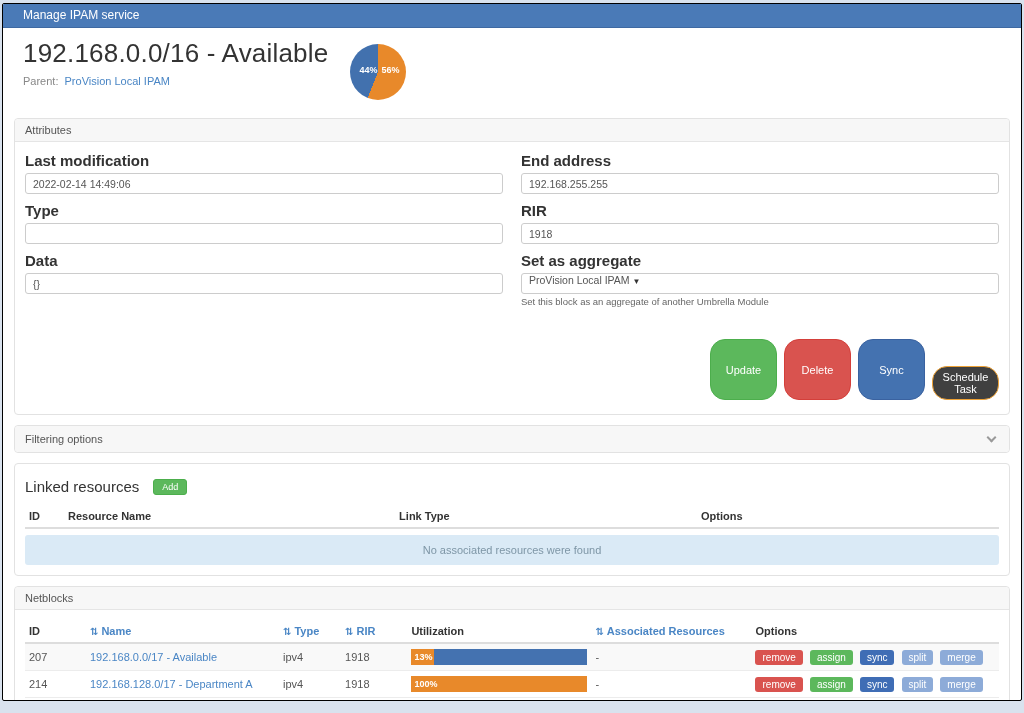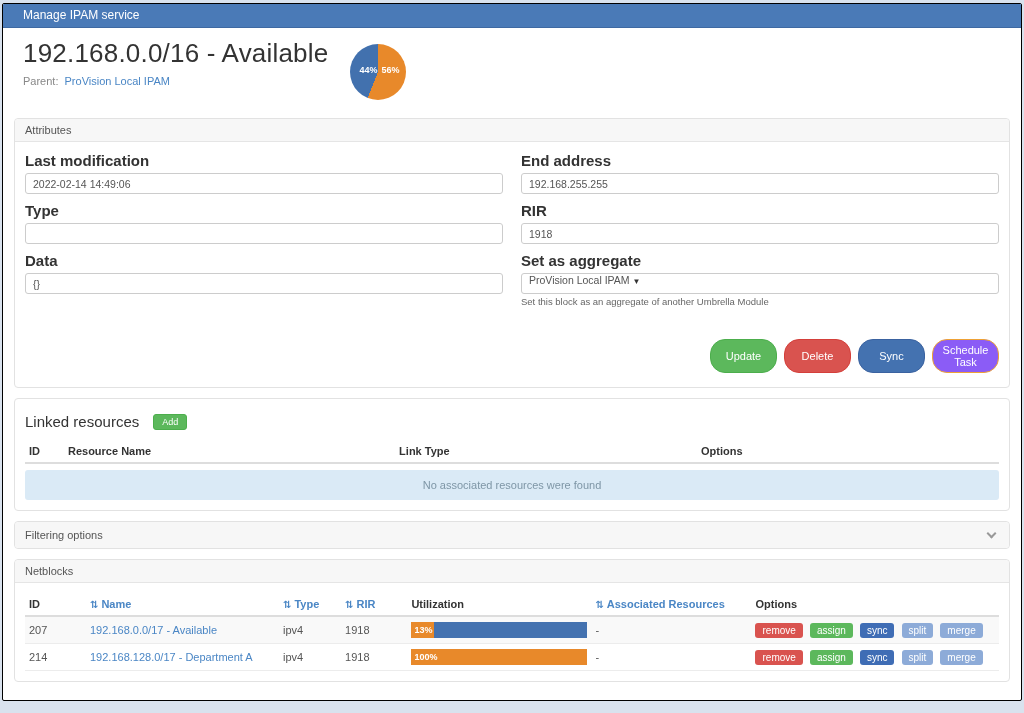--- a/index.html
+++ b/index.html
@@ -68,21 +68,21 @@
   .help-text { font-size: 9.5px; color: #666; margin-top: 2px; }
   .btn-row { display: flex; justify-content: flex-end; gap: 7px; margin-top: 24px; margin-bottom: 4px; }
   .btn {
     color: #fff; font-size: 11px; border-radius: 15px; border: 1px solid transparent;
     padding: 4px 0; width: 67px; text-align: center; cursor: pointer;
     font-family: "Liberation Sans", sans-serif;
   }
   .btn-update { background: #5cb85c; border-color: #4cae4c; }
   .btn-delete { background: #d9534f; border-color: #d43f3a; }
   .btn-sync-lg { background: #4472b0; border-color: #3a62a0; }
-  .btn-schedule { background: #8b5cf6; border-color: #eea236; }
+  .btn-schedule { background: #404040; border-color: #eea236; margin-top: 27px; }
   
   .lr-head { display: flex; align-items: center; gap: 14px; padding: 4px 0 10px 0; }
   .lr-title { font-size: 15px; color: #333; }
   .btn-add {
     background: #5cb85c; border: 1px solid #4cae4c; color: #fff; font-size: 9px;
     border-radius: 3px; padding: 2px 8px; cursor: pointer;
   }
   table { width: 100%; border-collapse: collapse; }
   th { text-align: left; font-size: 11px; color: #333; padding: 5px 4px; border-bottom: 2px solid #ddd; }
   td { font-size: 11px; color: #555; padding: 5px 4px; }
@@ -176,43 +176,43 @@
       <div class="btn-row">
         <button class="btn btn-update">Update</button>
         <button class="btn btn-delete">Delete</button>
         <button class="btn btn-sync-lg">Sync</button>
         <button class="btn btn-schedule">Schedule Task</button>
       </div>
     </div>
   </div>
 
   <div class="panel">
+    <div class="panel-heading no-body">
+      <span>Filtering options</span>
+      <span class="chev"></span>
+    </div>
+  </div>
+
+  <div class="panel">
     <div class="panel-body">
       <div class="lr-head">
         <span class="lr-title">Linked resources</span>
         <button class="btn-add">Add</button>
       </div>
       <table>
         <thead>
           <tr>
             <th style="width:4%">ID</th>
             <th style="width:34%">Resource Name</th>
             <th style="width:31%">Link Type</th>
             <th style="width:31%">Options</th>
           </tr>
         </thead>
       </table>
       <div class="alert-info">No associated resources were found</div>
-    </div>
-  </div>
-
-  <div class="panel">
-    <div class="panel-heading no-body">
-      <span>Filtering options</span>
-      <span class="chev"></span>
     </div>
   </div>
 
   <div class="panel">
     <div class="panel-heading">Netblocks</div>
     <div class="panel-body">
       <table class="nb">
         <thead>
           <tr>
             <th style="width:6.5%">ID</th>

